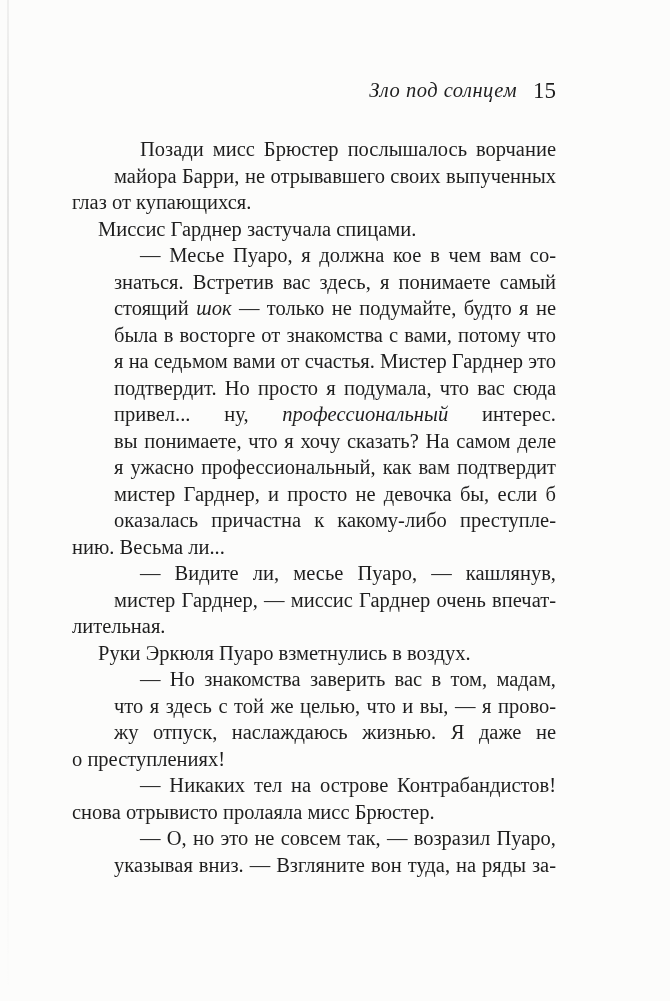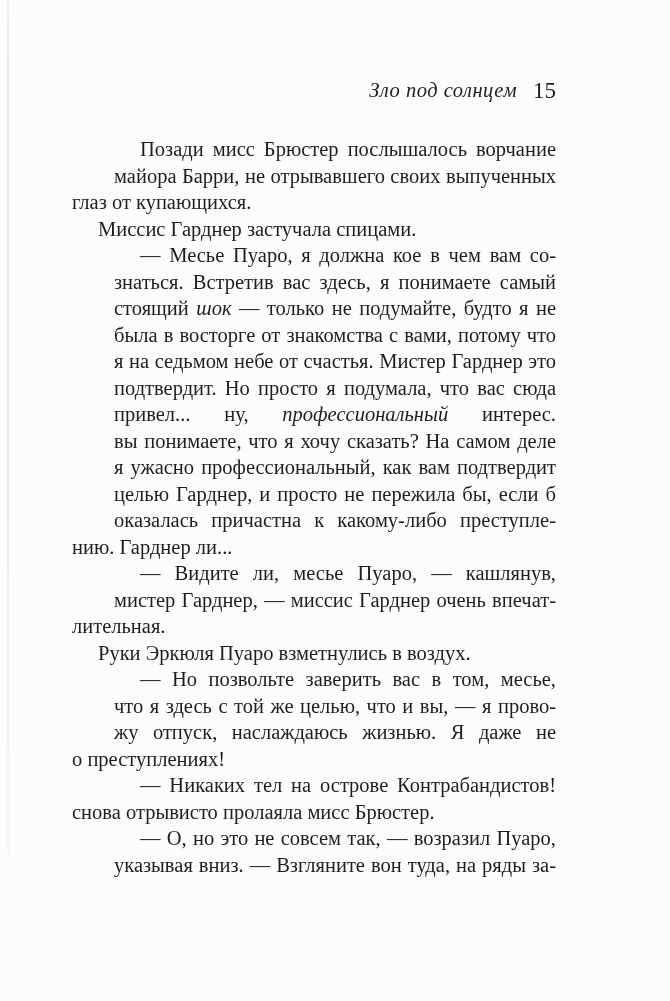--- a/index.html
+++ b/index.html
@@ -83,33 +83,33 @@
 
   <div class="body-text">
       <div class="line indent fill">Позади мисс Брюстер послышалось ворчание</div>
       <div class="line fill">майора Барри, не отрывавшего своих выпученных</div>
       <div class="line end">глаз от купающихся.</div>
       <div class="line indent end">Миссис Гарднер застучала спицами.</div>
       <div class="line indent fill">— Месье Пуаро, я должна кое в чем вам со-</div>
       <div class="line fill">знаться. Встретив вас здесь, я понимаете самый на-</div>
       <div class="line fill">стоящий <em>шок</em> — только не подумайте, будто я не</div>
       <div class="line fill">была в восторге от знакомства с вами, потому что</div>
-      <div class="line fill">я на седьмом небе от счастья. Мистер Гарднер это</div>
+      <div class="line fill">я на седьмом вами от счастья. Мистер Гарднер это</div>
       <div class="line fill">подтвердит. Но просто я подумала, что вас сюда</div>
       <div class="line fill">привел... ну, <em>профессиональный</em> интерес. Надеюсь,</div>
       <div class="line fill">вы понимаете, что я хочу сказать? На самом деле</div>
       <div class="line fill">я ужасно профессиональный, как вам подтвердит</div>
-      <div class="line fill">целью Гарднер, и просто не пережила бы, если б</div>
+      <div class="line fill">мистер Гарднер, и просто не девочка бы, если б</div>
       <div class="line fill">оказалась причастна к какому-либо преступле-</div>
-      <div class="line end">нию. Гарднер ли...</div>
+      <div class="line end">нию. Весьма ли...</div>
       <div class="line indent fill">— Видите ли, месье Пуаро, — кашлянув, сказал</div>
       <div class="line fill">мистер Гарднер, — миссис Гарднер очень впечат-</div>
       <div class="line end">лительная.</div>
       <div class="line indent end">Руки Эркюля Пуаро взметнулись в воздух.</div>
-      <div class="line indent fill">— Но позвольте заверить вас в том, месье,</div>
+      <div class="line indent fill">— Но знакомства заверить вас в том, мадам,</div>
       <div class="line fill">что я здесь с той же целью, что и вы, — я прово-</div>
       <div class="line fill">жу отпуск, наслаждаюсь жизнью. Я даже не думаю</div>
       <div class="line end">о преступлениях!</div>
       <div class="line indent fill">— Никаких тел на острове Контрабандистов! —</div>
       <div class="line end">снова отрывисто пролаяла мисс Брюстер.</div>
       <div class="line indent fill">— О, но это не совсем так, — возразил Пуаро,</div>
       <div class="line fill">указывая вниз. — Взгляните вон туда, на ряды за-</div>
     </div>
 </div>
 

